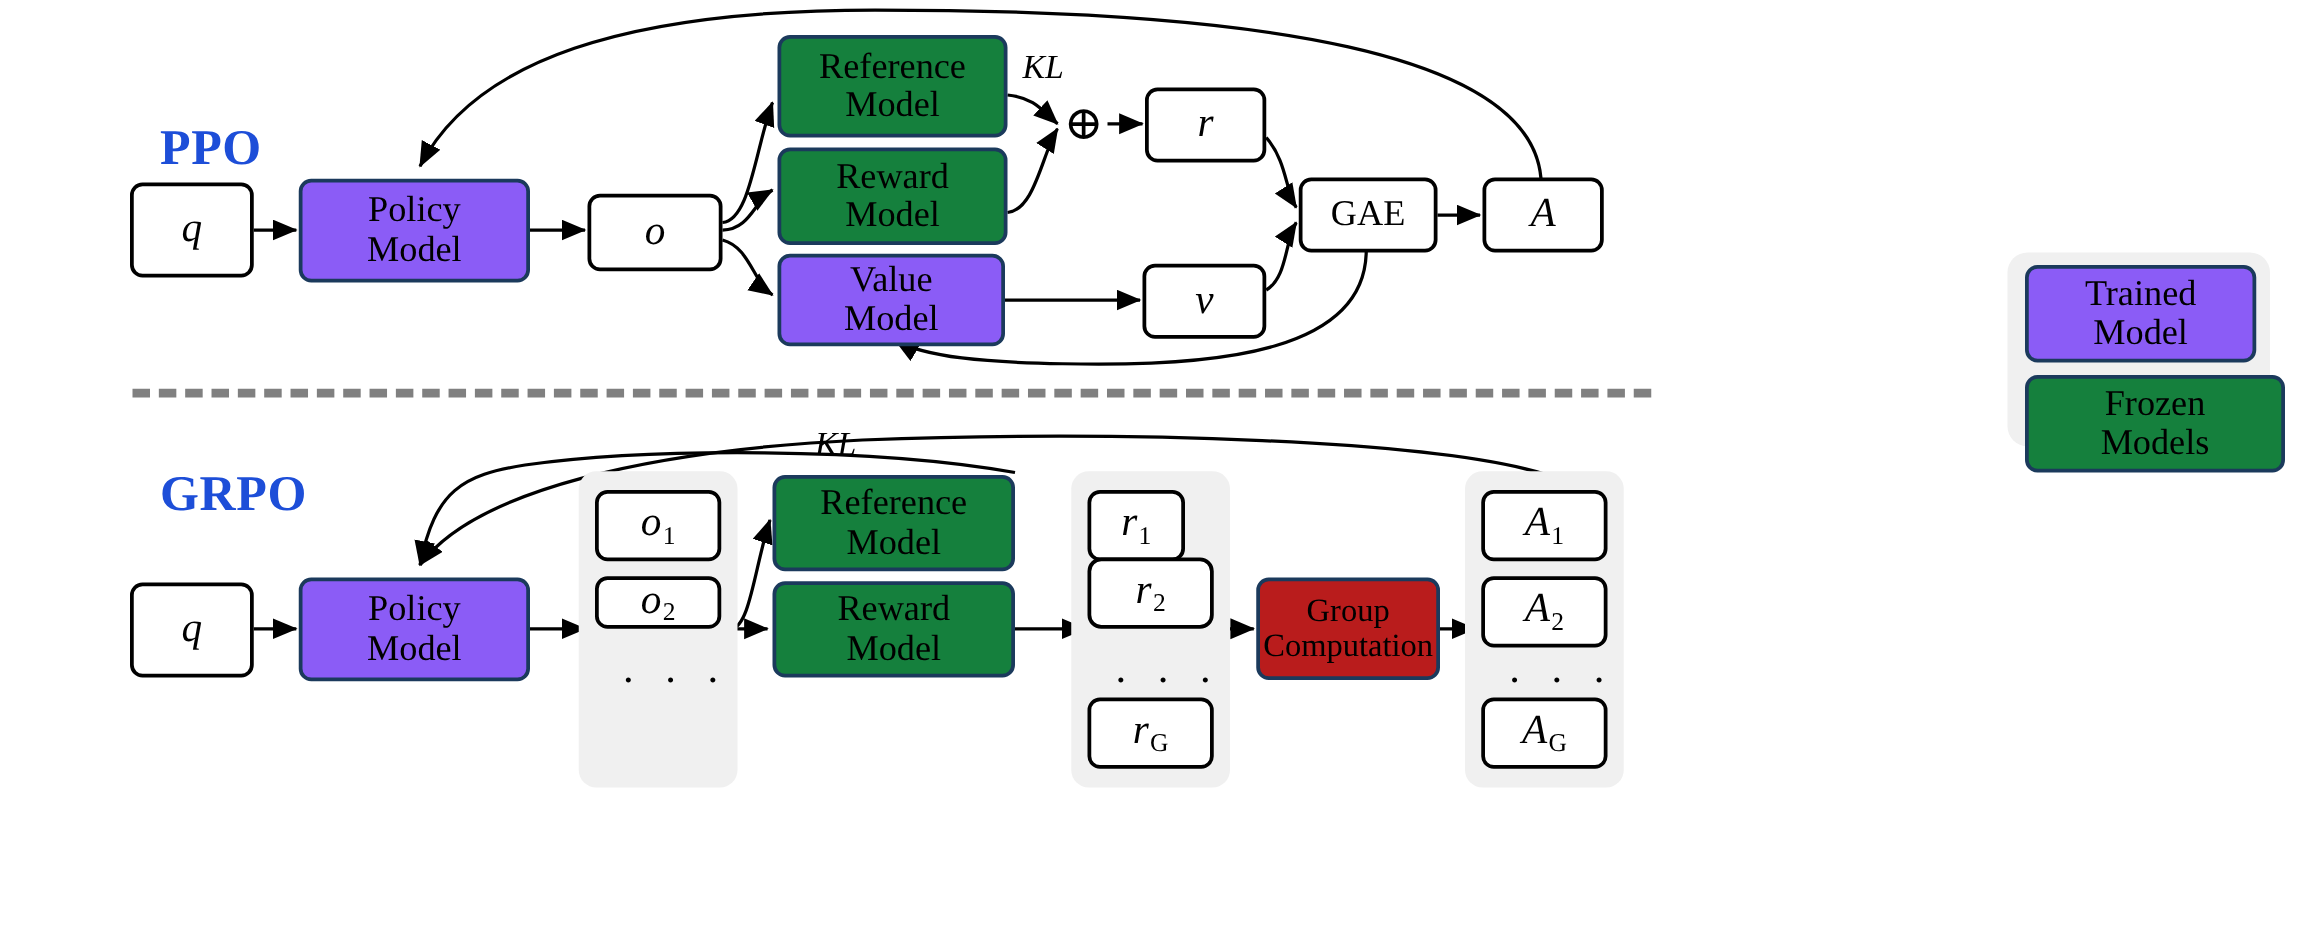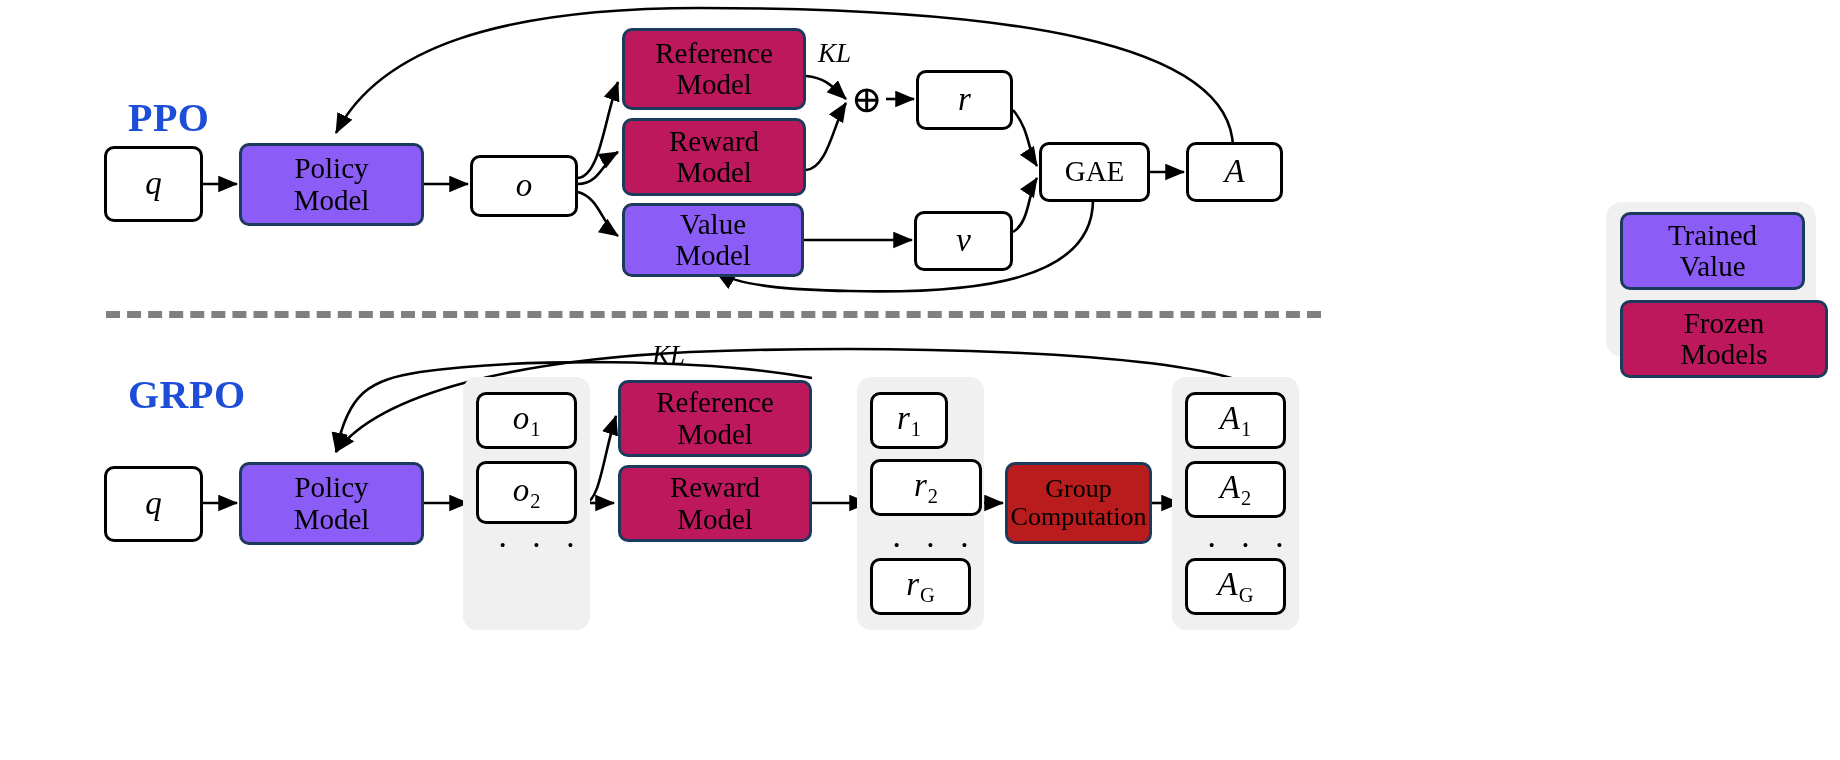--- a/index.html
+++ b/index.html
@@ -44,21 +44,21 @@
     font-size: 33px;
   }
   .node.plain.upright { font-style: normal; }
   .node.trained {
     border: 3.5px solid #1b3a5c;
     background: #8b5cf6;
     font-size: 29px;
   }
   .node.frozen {
     border: 3.5px solid #1b3a5c;
-    background: #be185d;
+    background: #15803d;
     font-size: 29px;
     font-family: Liberation Serif, serif;
   }
   .node.navy-outline {
     border: 3.5px solid #1b3a5c;
     background: #b91c1c;
     font-size: 26px;
   }
   .node .label { white-space: pre-line; display: block; }
 
@@ -256,42 +256,42 @@
 
   <div class="node trained" style="left:239px; top:462px; width:185px; height:83px;">
     <span class="label">Policy
 Model</span>
   </div>
 
   <div class="group-panel" style="left:463px; top:377px; width:127px; height:253px;"></div>
   <div class="node plain" style="left:476px; top:392px; width:101px; height:57px;">
     <span class="label"><span class="sym">o</span><span class="sub">1</span></span>
   </div>
-  <div class="node plain" style="left:476px; top:461px; width:101px; height:63px;">
+  <div class="node plain" style="left:476px; top:461px; width:101px; height:42px;">
     <span class="label"><span class="sym">o</span><span class="sub">2</span></span>
   </div>
   <div class="dots" style="left:497px; top:528px;">· · ·</div>
 
   <div class="edge-label" style="left:652px; top:340px;">KL</div>
 
   <div class="node frozen" style="left:618px; top:380px; width:194px; height:77px;">
     <span class="label">Reference
 Model</span>
   </div>
 
   <div class="node frozen" style="left:618px; top:465px; width:194px; height:77px;">
     <span class="label">Reward
 Model</span>
   </div>
 
   <div class="group-panel" style="left:857px; top:377px; width:127px; height:253px;"></div>
   <div class="node plain" style="left:870px; top:392px; width:78px; height:57px;">
     <span class="label"><span class="sym">r</span><span class="sub">1</span></span>
   </div>
-  <div class="node plain" style="left:870px; top:459px; width:112px; height:57px;">
+  <div class="node plain" style="left:870px; top:446px; width:101px; height:57px;border-radius:11px;">
     <span class="label"><span class="sym">r</span><span class="sub">2</span></span>
   </div>
   <div class="dots" style="left:891px; top:528px;">· · ·</div>
   <div class="node plain" style="left:870px; top:558px; width:101px; height:57px;">
     <span class="label"><span class="sym">r</span><span class="sub">G</span></span>
   </div>
 
   <div class="node navy-outline" style="left:1005px; top:462px; width:147px; height:82px;">
     <span class="label">Group
 Computation</span>
@@ -305,20 +305,20 @@
     <span class="label"><span class="sym">A</span><span class="sub">2</span></span>
   </div>
   <div class="dots" style="left:1206px; top:528px;">· · ·</div>
   <div class="node plain" style="left:1185px; top:558px; width:101px; height:57px;">
     <span class="label"><span class="sym">A</span><span class="sub">G</span></span>
   </div>
 
   <div class="legend-panel" style="left:1606px; top:202px; width:210px; height:155px;"></div>
   <div class="node trained" style="left:1620px; top:212px; width:185px; height:78px;">
     <span class="label">Trained
-Value</span>
+Model</span>
   </div>
   <div class="node frozen" style="left:1620px; top:300px; width:208px; height:78px;text-align:center;">
     <span class="label">Frozen
 Models</span>
   </div>
 
 </div>
 
 </body></html>

